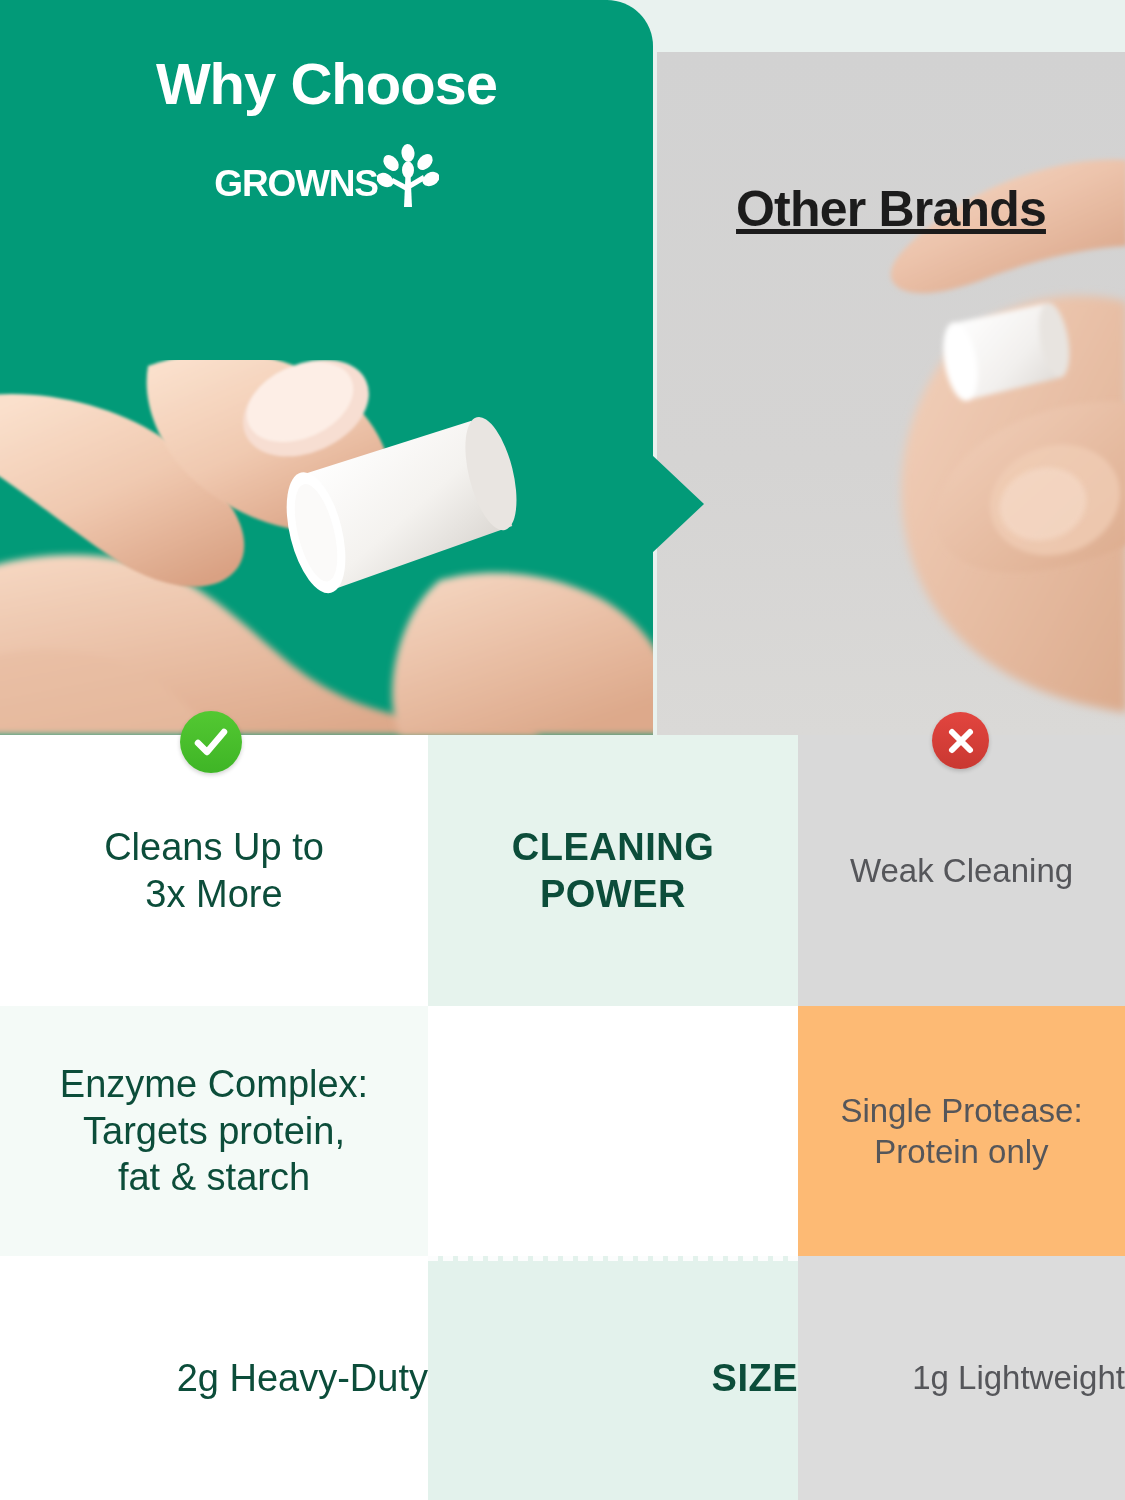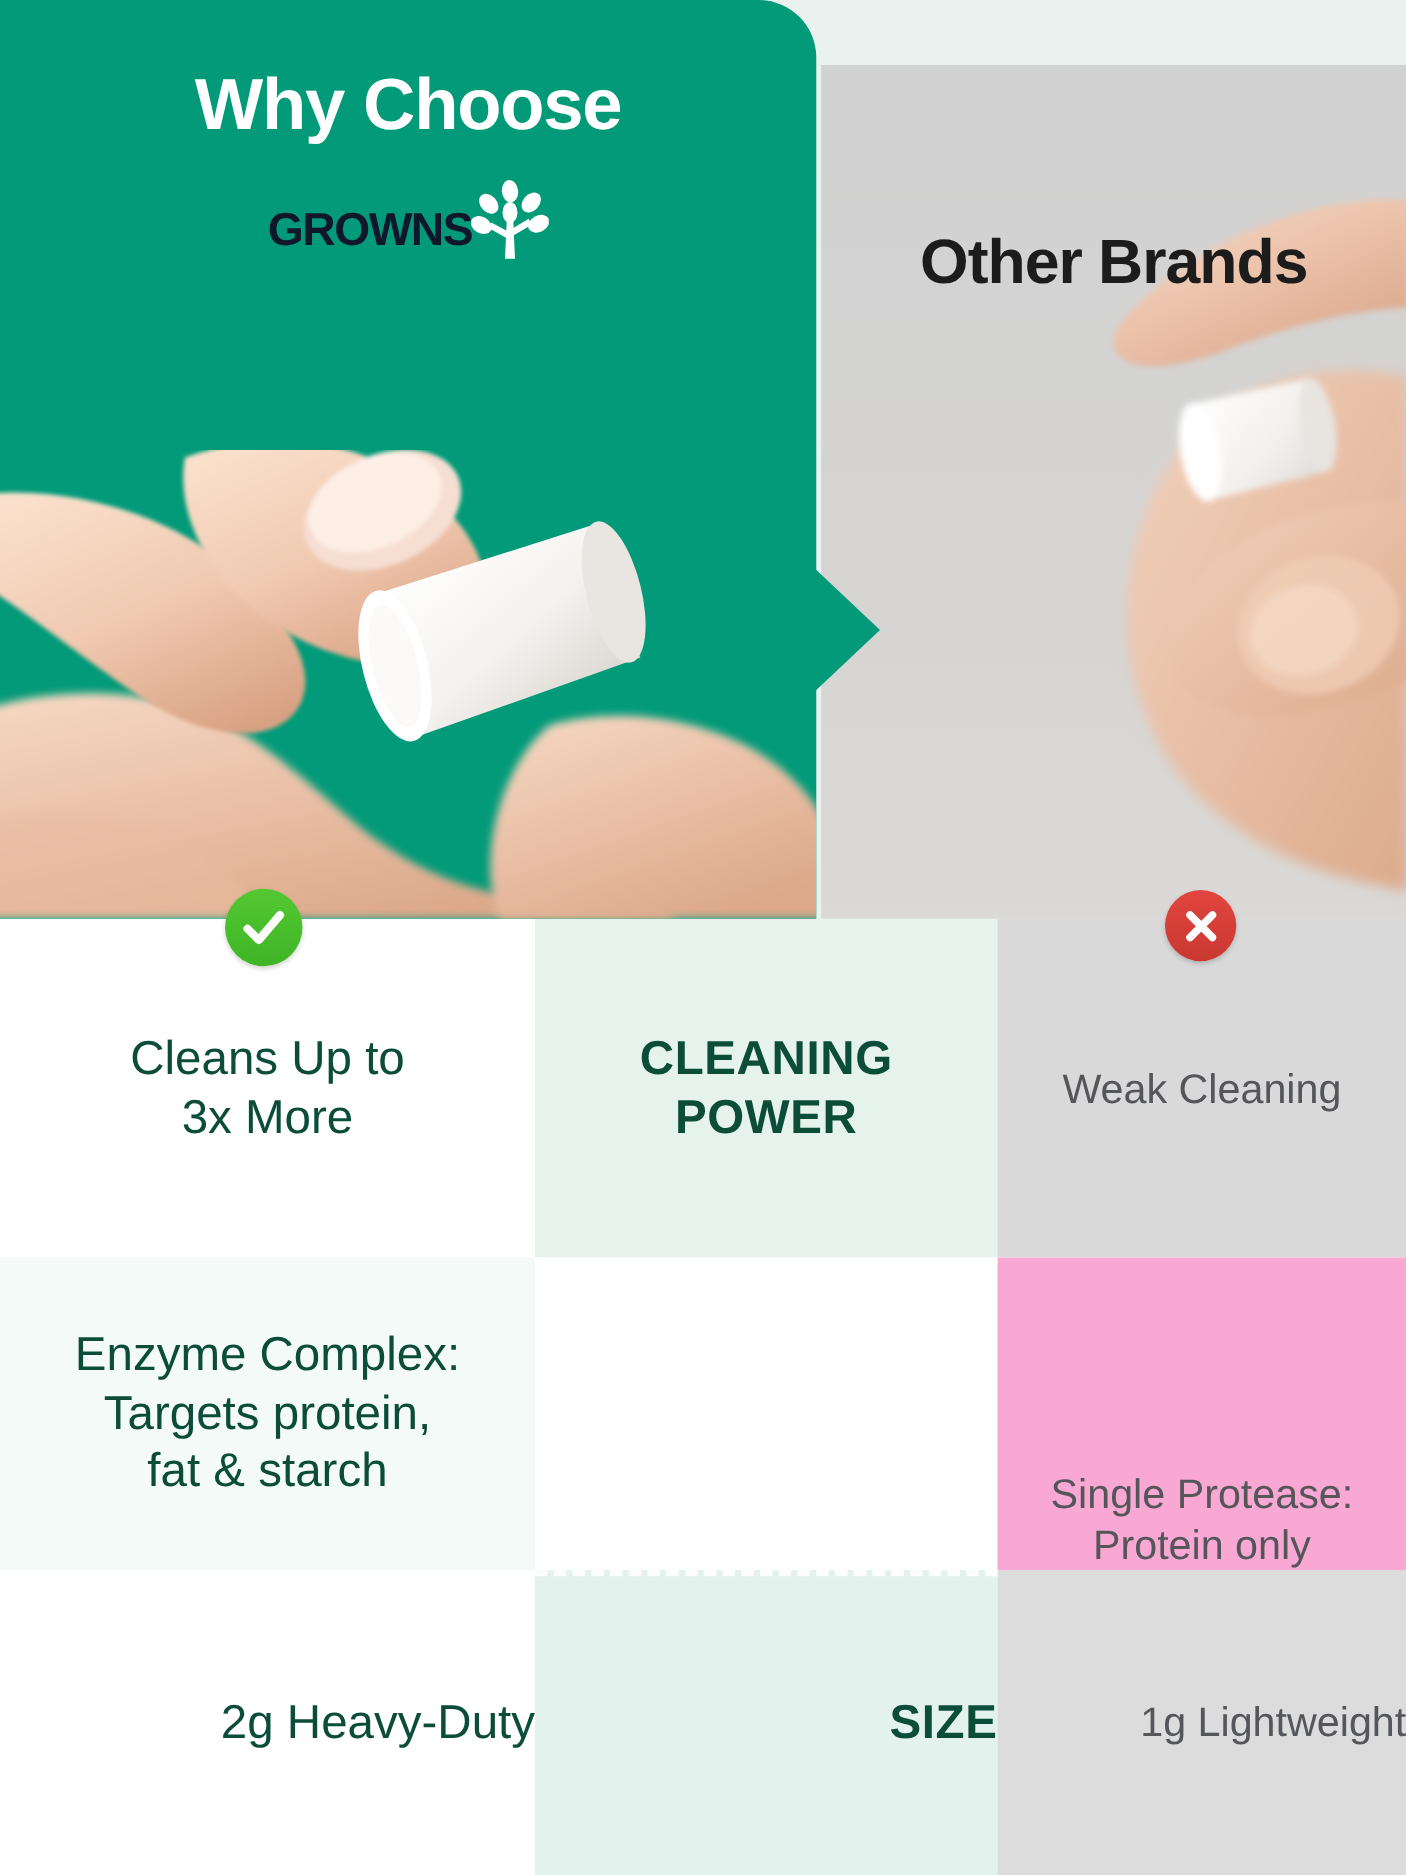--- a/index.html
+++ b/index.html
@@ -39,34 +39,35 @@
     color:#ffffff; font-size:58px; font-weight:700; letter-spacing:-1px;
     z-index:3;
   }
 
   .brand-logo {
     position:absolute; left:0; top:160px; width:653px;
     display:flex; align-items:center; justify-content:center; gap:2px;
     z-index:3;
   }
   .brand-word {
-    color:#0f172a; font-size:37px; font-weight:800; letter-spacing:-1.2px;
+    color:#ffffff; font-size:37px; font-weight:800; letter-spacing:-1.2px;
   }
   .brand-tree { display:block; margin-left:-3px; margin-top:-16px; }
 
   .hero-tagline {
     position:absolute; left:30px; top:258px; width:593px; text-align:center;
     color:#ffffff; font-size:37px; font-weight:400; line-height:1.27;
     z-index:3;
   }
 
   .other-title {
     position:absolute; left:657px; top:180px; width:468px; text-align:center;
     color:#1c1c1c; font-size:50px; font-weight:700; letter-spacing:-0.8px;
     z-index:3;
+    text-decoration:underline;
   }
 
   
   .photo-left { position:absolute; left:0; top:360px; width:653px; height:375px; z-index:2; }
   .photo-right { position:absolute; left:0; top:0; width:468px; height:683px; }
 
   
   .table { position:absolute; left:0; top:735px; width:1125px; height:765px; }
   .col-left   { position:absolute; left:0;     top:0; width:428px; height:765px; }
   .col-mid    { position:absolute; left:428px; top:0; width:370px; height:765px; }
@@ -80,21 +81,21 @@
   
   .col-left  .r1 { background:#ffffff; }
   .col-left  .r2 { background:#f4faf7; }
   .col-left  .r3 { background:#ffffff; }
   
   .col-mid   .r1 { background:#e6f3ed; }
   .col-mid   .r2 { background:#dcf0e8; }
   .col-mid   .r3 { background:#e3f2ec; }
   
   .col-right .r1 { background:#d9d9d9; }
-  .col-right .r2 { background:#f9a8d4;align-items:flex-end; }
+  .col-right .r2 { background:#fdba74; }
   .col-right .r3 { background:#dcdcdc;padding-left:32px; }
 
   .txt-green { color:#0c4d3a; font-size:38px; line-height:1.22; font-weight:400; }
   .txt-mid   { color:#0c4d3a; font-size:38px; line-height:1.22; font-weight:700; letter-spacing:0.5px; }
   .txt-gray  { color:#55565a; font-size:33px; line-height:1.25; font-weight:400; }
 
   .dash-div {
     position:absolute; left:0; width:370px; height:0;
     border-top:5px dashed #ffffff; opacity:.92; z-index:3;
   }

